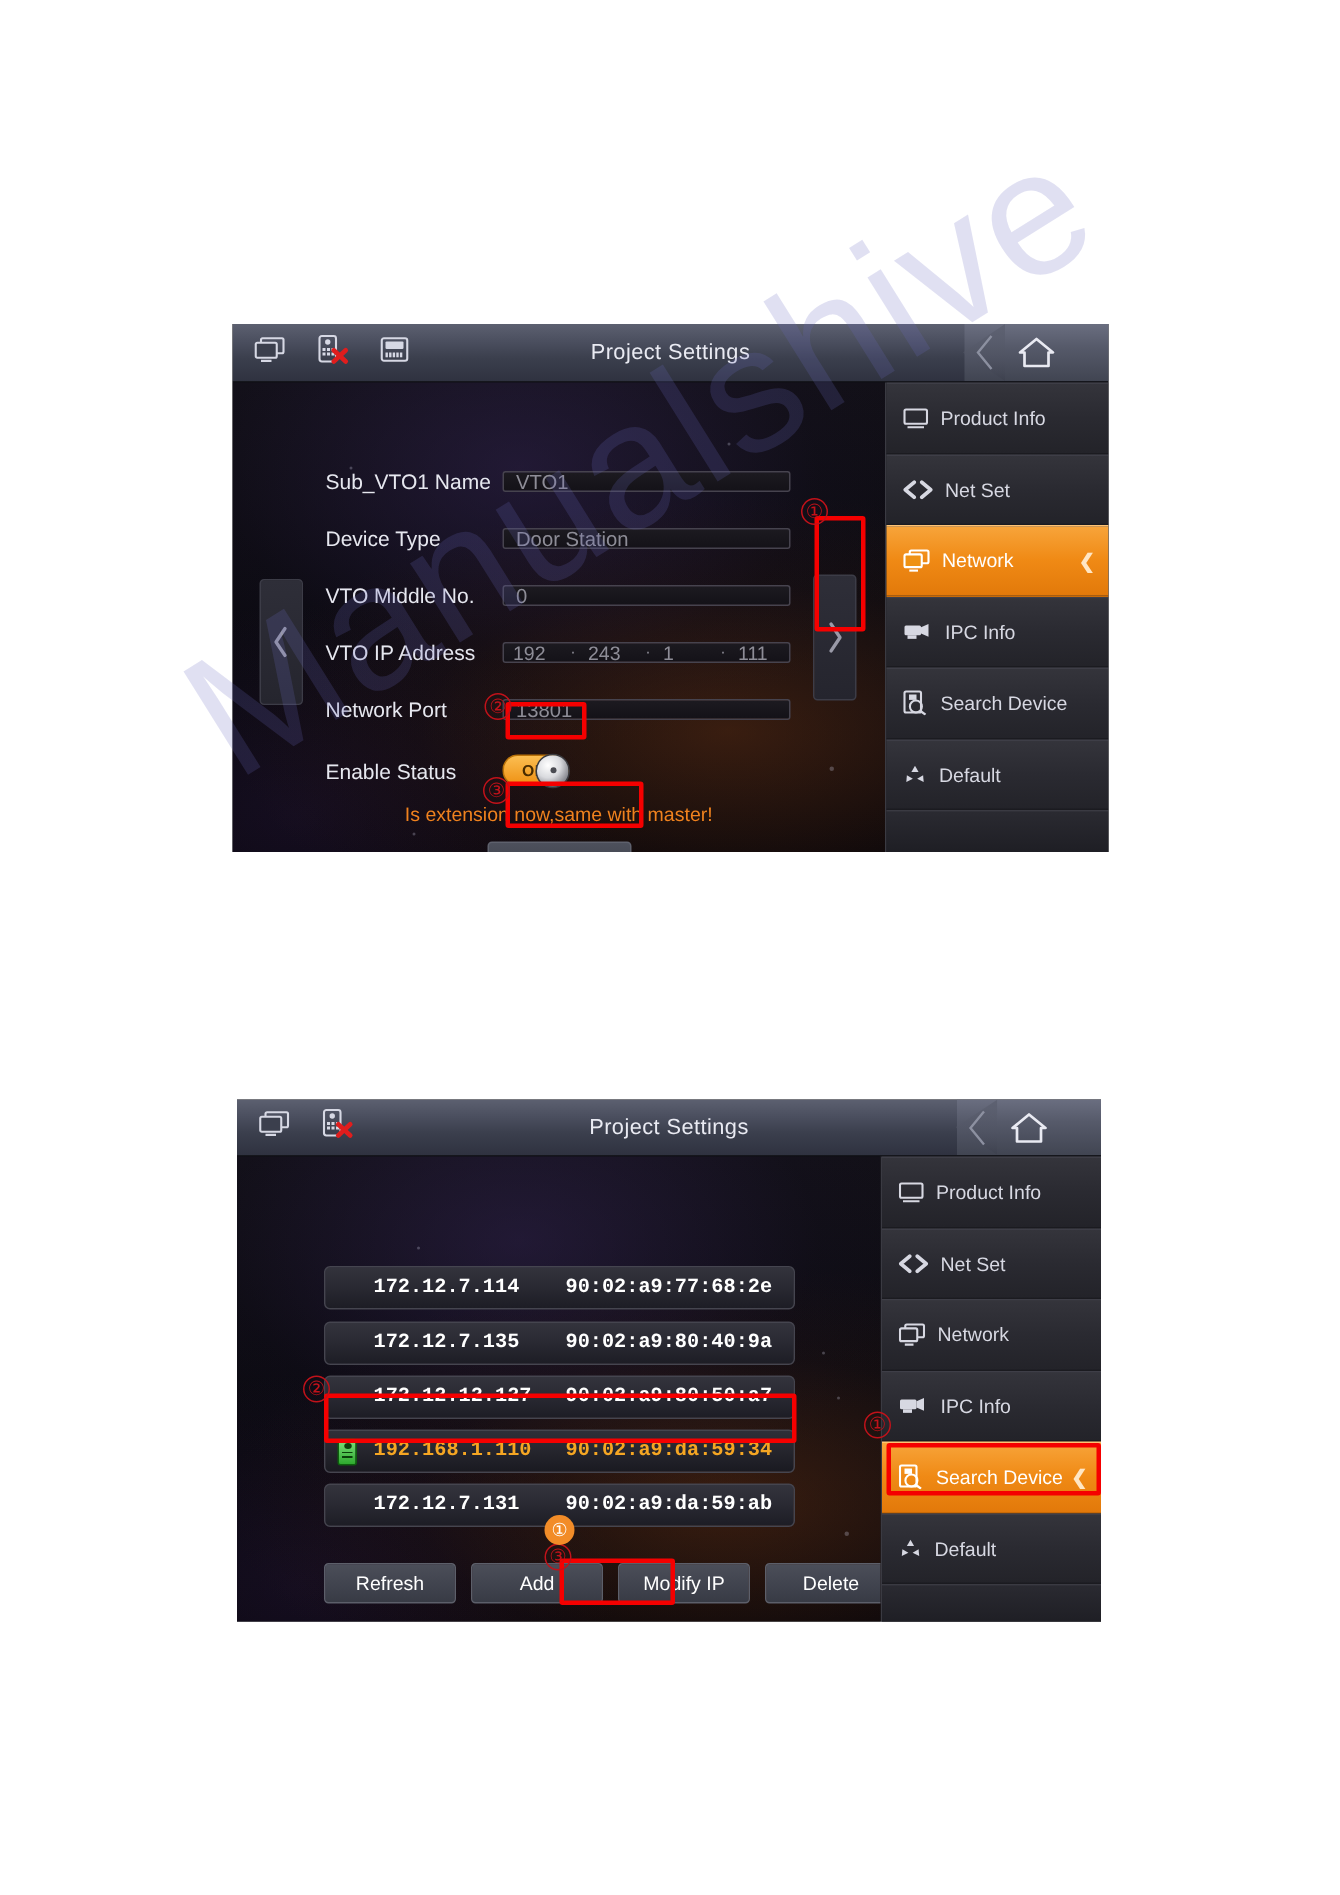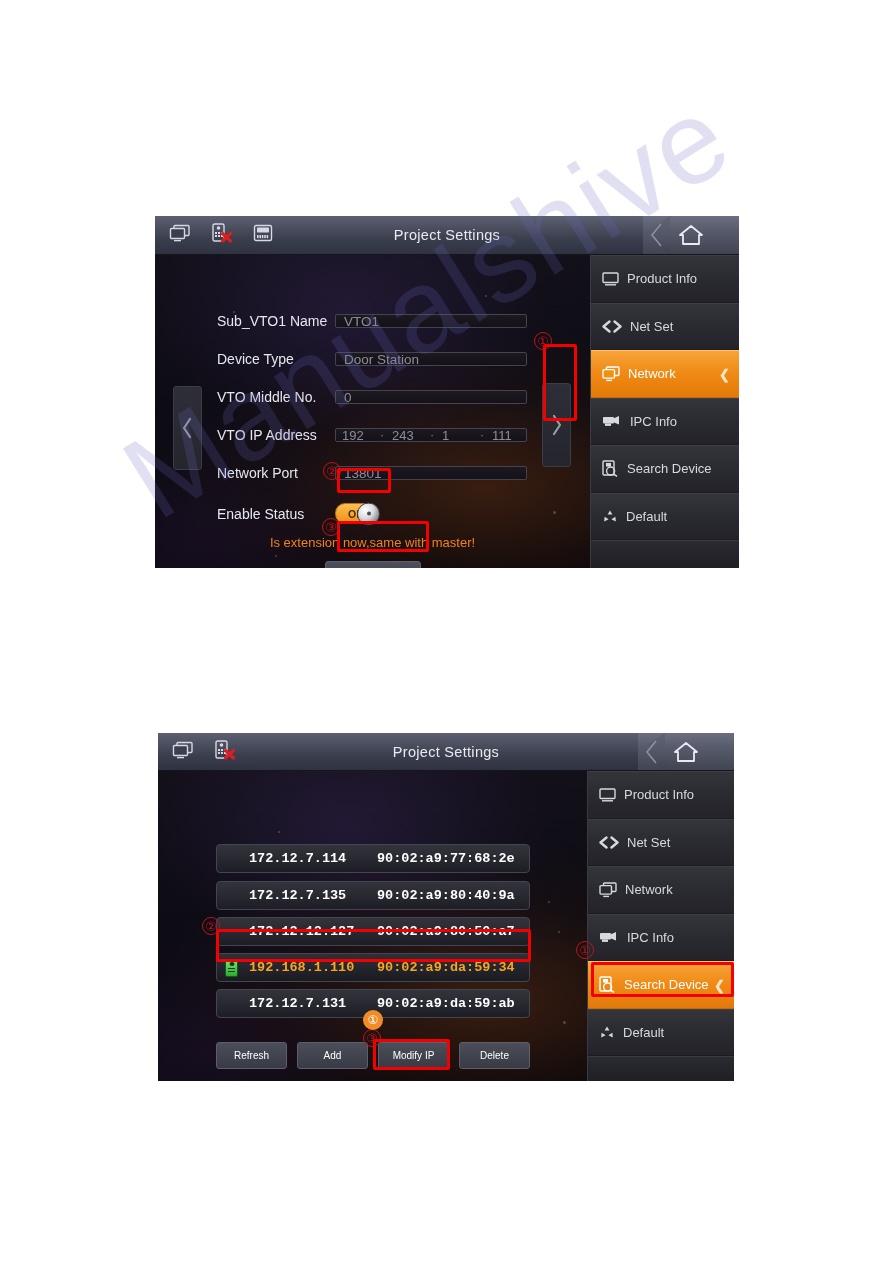--- a/index.html
+++ b/index.html
@@ -197,24 +197,24 @@
   }
   .dev-icon::after{
     content:""; position:absolute; left:2px; bottom:2px; right:2px; height:6px;
     background:repeating-linear-gradient(to bottom,#0a3f0a 0 1px,transparent 1px 3px);
   }
   #dev-0{ top:73px; } #dev-1{ top:110px; } #dev-2{ top:146px; }
   #dev-3{ top:182px; } #dev-4{ top:218px; }
 
   .list-btns{ position:absolute; left:58px; top:271px; display:flex; gap:10px; }
   .list-btn{
-    width:71px;height:27px; box-sizing:border-box;
+    width:88px;height:27px; box-sizing:border-box;
     background:linear-gradient(to bottom,#4b4e59,#383b45);
     border:1px solid #5c5f6a; border-radius:3px;
-    color:#ffffff; font-size:10px;
+    color:#ffffff; font-size:13px;
     display:flex;align-items:center;justify-content:center;
   }
 
   
   .anno-box{
     position:absolute; border:3px solid #f50000; border-radius:2px;
     box-sizing:border-box; pointer-events:none; z-index:5;
   }
   .anno-num{
     position:absolute; z-index:6; pointer-events:none;

